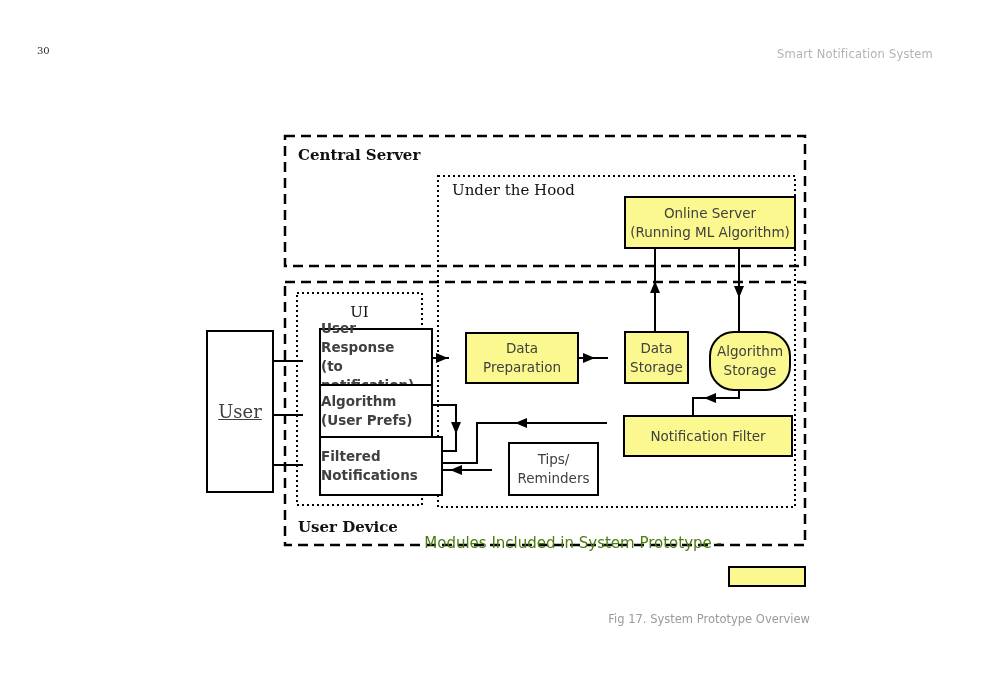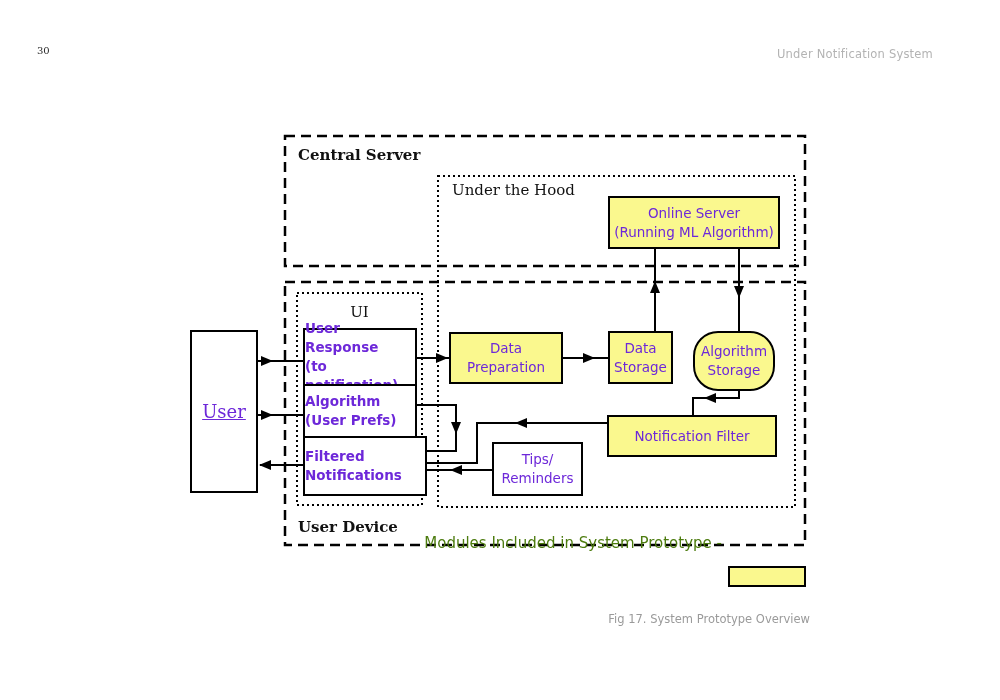--- a/index.html
+++ b/index.html
@@ -24,26 +24,27 @@
   .container-label{
     position:absolute;
     font-family:"DejaVu Serif", serif;
     font-size:15px;color:#111;
   }
   .bold{font-weight:bold;}
   .node{
     position:absolute;
     border:2px solid #000;
     background:#fff;
-    color:#6d28d9;
+    color:#404040;
     font-size:13.5px;line-height:1.4;
     display:flex;align-items:center;justify-content:center;
     text-align:center;
     white-space:pre-line;
     box-sizing:border-box;
+    margin-left:16px;
   }
   .node.module{background:var(--module-fill,#FAF88E);}
   .node.left-text{justify-content:flex-start;text-align:left;font-weight:bold;}
   .user-node{
     font-family:"DejaVu Serif", serif;
     font-size:18px;
     text-decoration:underline;
   }
   .legend-label{
     position:absolute;left:400px;top:534px;width:322px;
@@ -58,21 +59,21 @@
     position:absolute;left:500px;top:612px;width:310px;
     text-align:right;font-size:11.5px;color:#9a9a9a;
   }
 </style>
 </head>
 <body>
 
 <div class="page">
 
   <div class="page-number">30</div>
-  <div class="header-title">Under Notification System</div>
+  <div class="header-title">Smart Notification System</div>
 
   <svg class="diagram" width="1000" height="700" viewBox="0 0 1000 700">
 
     <rect x="285" y="136" width="520" height="130" fill="none" stroke="#000" stroke-width="2.5" stroke-dasharray="10,6"></rect>
     <rect x="285" y="282" width="520" height="263" fill="none" stroke="#000" stroke-width="2.5" stroke-dasharray="10,6"></rect>
     <rect x="438" y="176" width="357" height="331" fill="none" stroke="#000" stroke-width="2" stroke-dasharray="2,3"></rect>
     <rect x="297" y="293" width="125" height="212" fill="none" stroke="#000" stroke-width="2" stroke-dasharray="2,3"></rect>
 
     <g stroke="#000" stroke-width="2" fill="none">
       <polyline points="258,361 303,361"></polyline>

